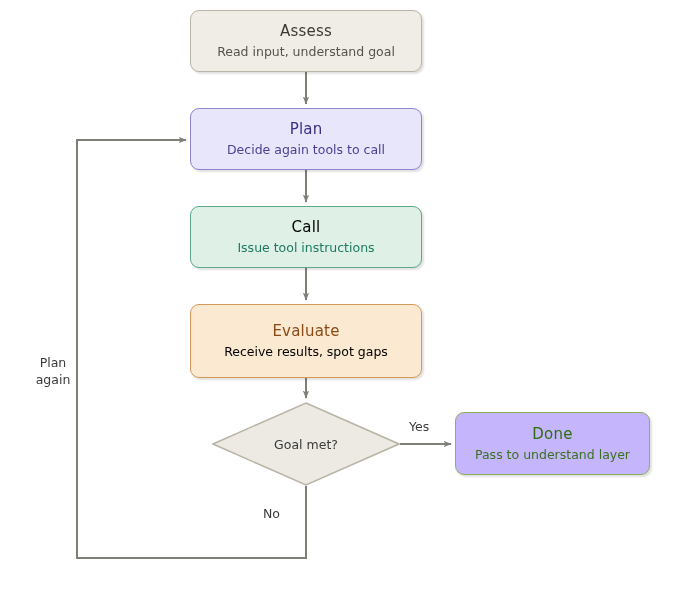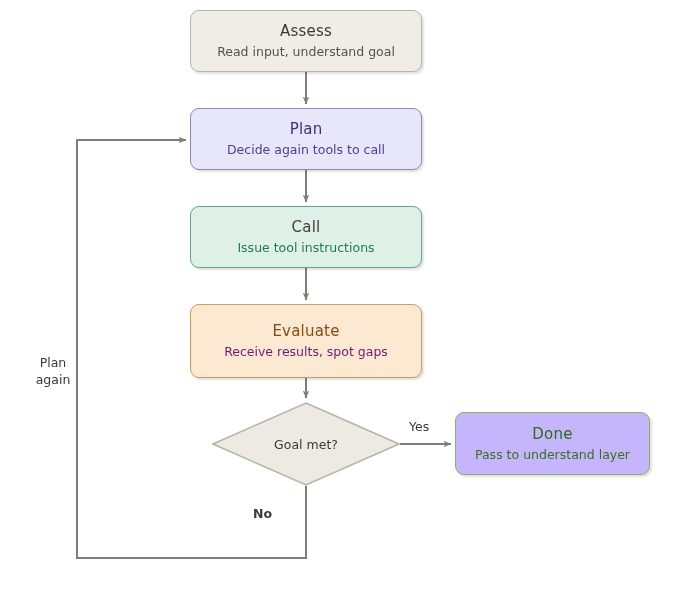--- a/index.html
+++ b/index.html
@@ -108,40 +108,40 @@
     <div class="title" style="color:#3b3b36;">Assess</div>
     <div class="subtitle" style="color:#55544c;">Read input, understand goal</div>
   </div>
 
   <div class="node box" style="left:190px; top:108px; width:232px; height:62px; background:#e8e6fa; border-color:#8d86cf;">
     <div class="title" style="color:#3a2f86;">Plan</div>
     <div class="subtitle" style="color:#4a3f96;">Decide again tools to call</div>
   </div>
 
   <div class="node box" style="left:190px; top:206px; width:232px; height:62px; background:#dff0e7; border-color:#5ea98a;">
-    <div class="title" style="color:#404040;">Call</div>
+    <div class="title" style="color:#000000;">Call</div>
     <div class="subtitle" style="color:#1d7a60;">Issue tool instructions</div>
   </div>
 
   <div class="node box" style="left:190px; top:304px; width:232px; height:74px; background:#fbe9d2; border-color:#d49a58;">
     <div class="title" style="color:#8a4a12;">Evaluate</div>
-    <div class="subtitle" style="color:#701a75;">Receive results, spot gaps</div>
+    <div class="subtitle" style="color:#000000;">Receive results, spot gaps</div>
   </div>
 
   <div class="diamond-node" style="left:212px; top:402px; width:188px; height:84px;">
     <svg class="diamond-shape" viewBox="0 0 188 84" preserveAspectRatio="none" xmlns="http://www.w3.org/2000/svg">
       <polygon points="94,1 187,42 94,83 1,42" fill="#eceae3" stroke="#b9b4a6" stroke-width="1.5"></polygon>
     </svg>
     <div class="diamond-label">Goal
 met?</div>
   </div>
 
   <div class="node box" style="left:455px; top:412px; width:195px; height:63px; background:#c4b5fd; border-color:#8cb25c;">
     <div class="title" style="color:#2f6b12;">Done</div>
     <div class="subtitle" style="color:#3b711c;">Pass to understand layer</div>
   </div>
 
   <div class="edge-label" style="left:409px; top:418px;">Yes</div>
-  <div class="edge-label" style="left:253px; top:505px;font-weight:bold;">No</div>
+  <div class="edge-label" style="left:263px; top:505px;">No</div>
   <div class="edge-label" style="left:32px; top:354px; width:42px;">Plan
 again</div>
 
 </div>
 
 </body></html>

